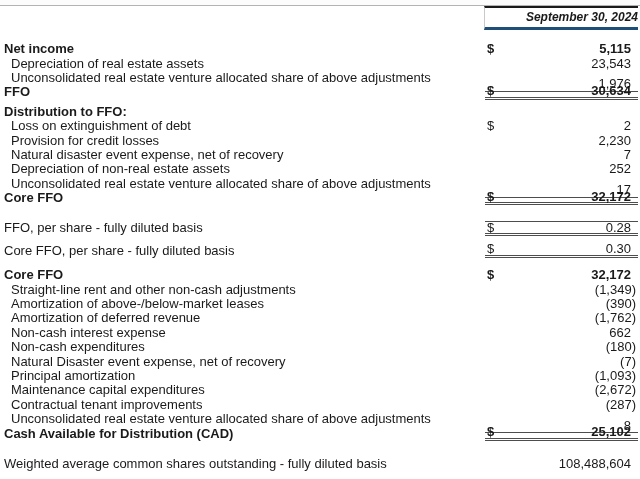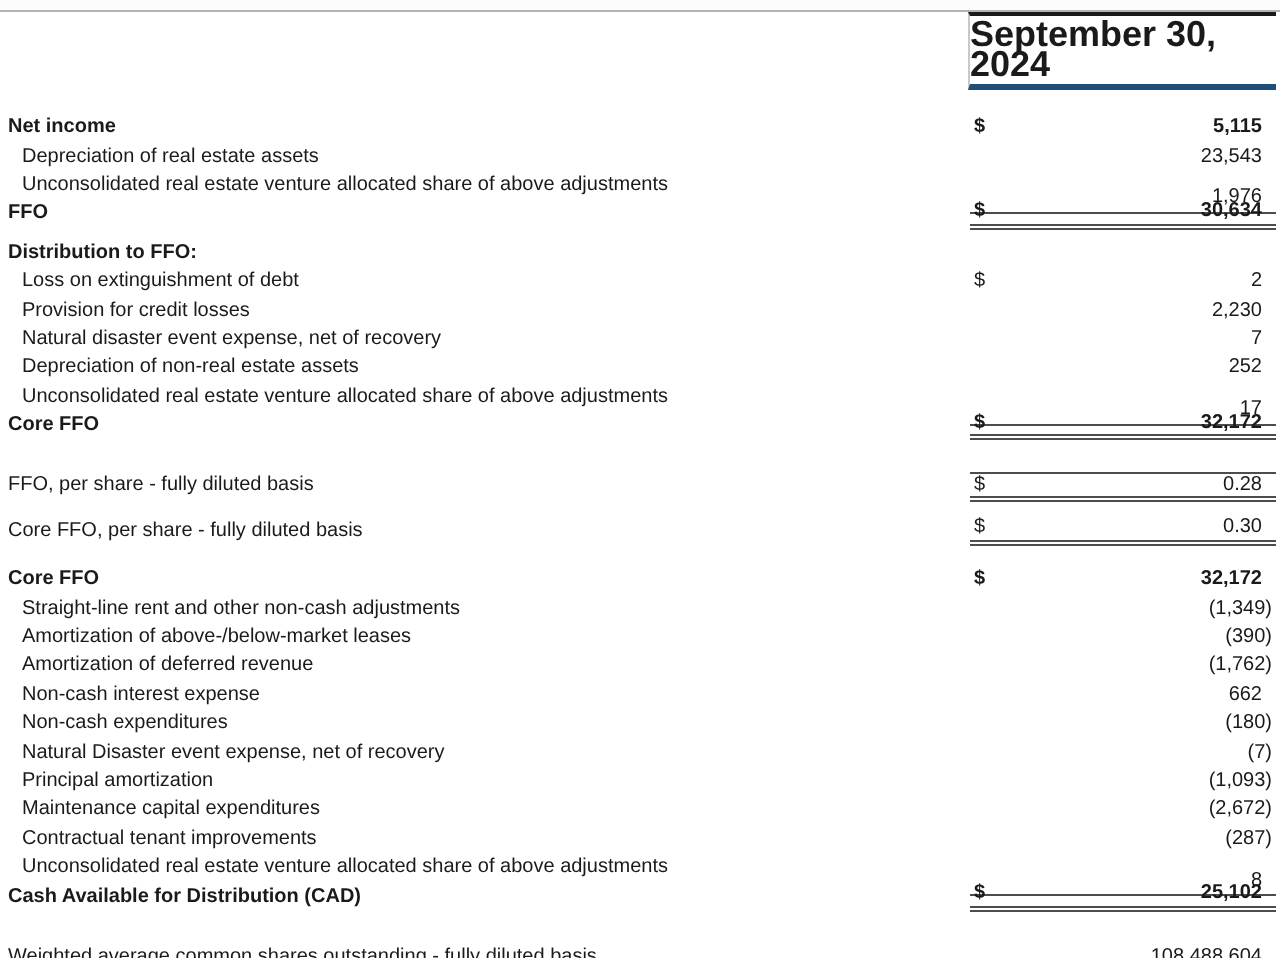--- a/index.html
+++ b/index.html
@@ -25,35 +25,36 @@
   .header-row {
     display: flex;
     justify-content: flex-end;
   }
   .date-cell {
     width: 153px;
     margin-right: 2px;
     border-top: 2px solid #1a1a1a;
     border-left: 1px solid #c9c9c9;
     border-bottom: 3px solid #1f4e79;
-    text-align: left;
+    text-align: right;
     font-weight: bold;
-    font-size: 18px;
+    font-size: 12px;
     line-height: 15px;
     padding: 2px 0 2px 0;
     box-sizing: content-box;
+    font-style: italic;
   }
 
   .rows { margin-top: 12px; }
 
   .row {
     display: flex;
     align-items: center;
     height: 14.4px;
-    font-size: 10px;
+    font-size: 13px;
     line-height: 14px;
   }
   .row.bold { font-weight: bold; }
 
   .label {
     flex: 1;
     padding-left: 4px;
     white-space: nowrap;
     overflow: hidden;
   }

